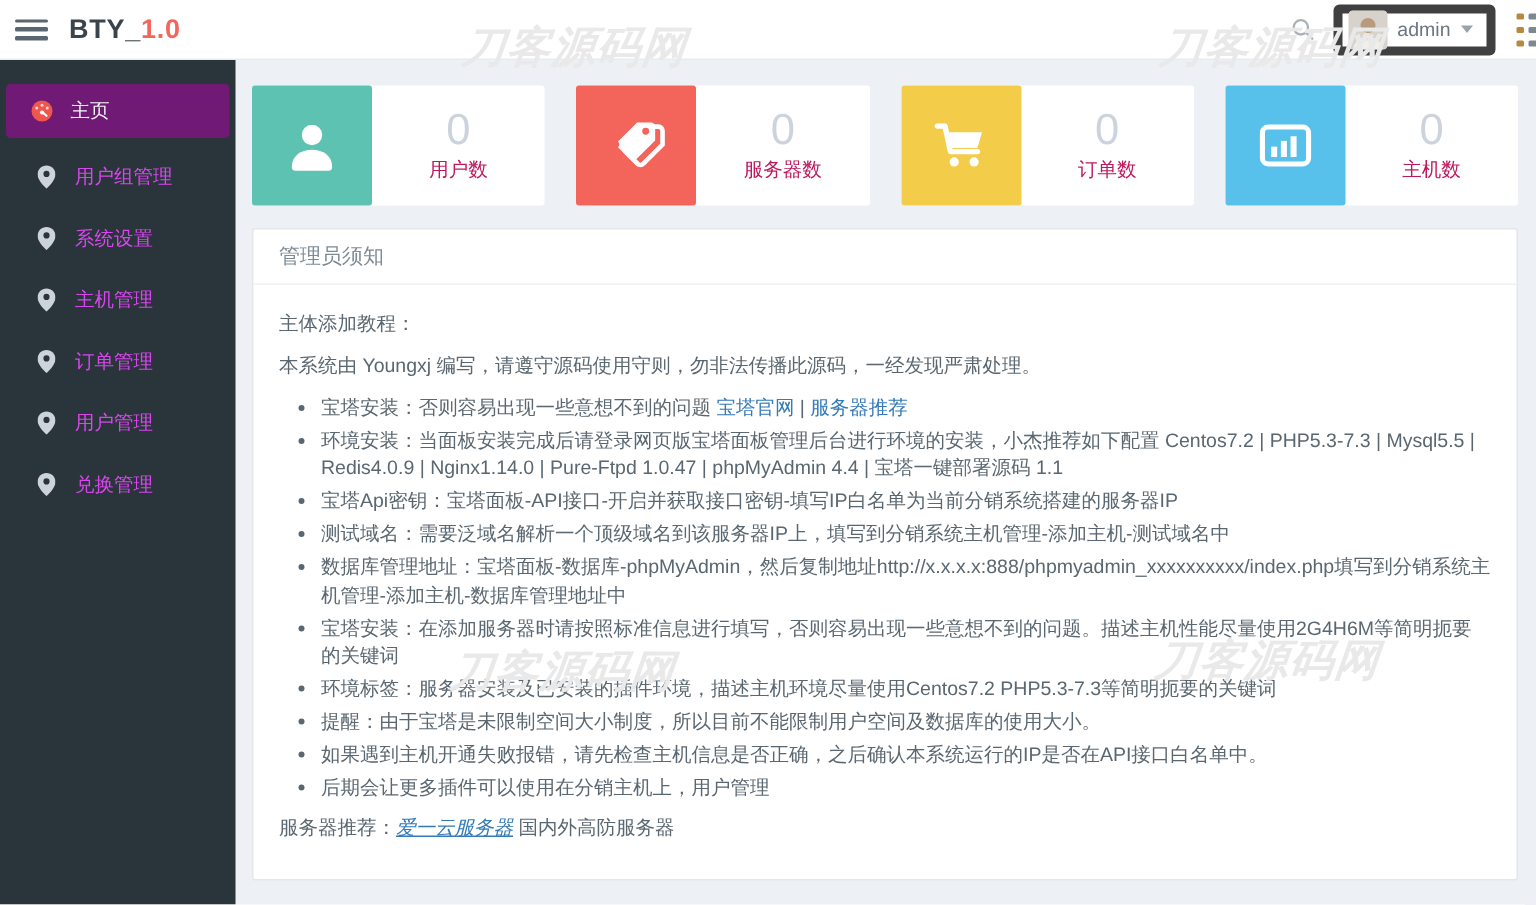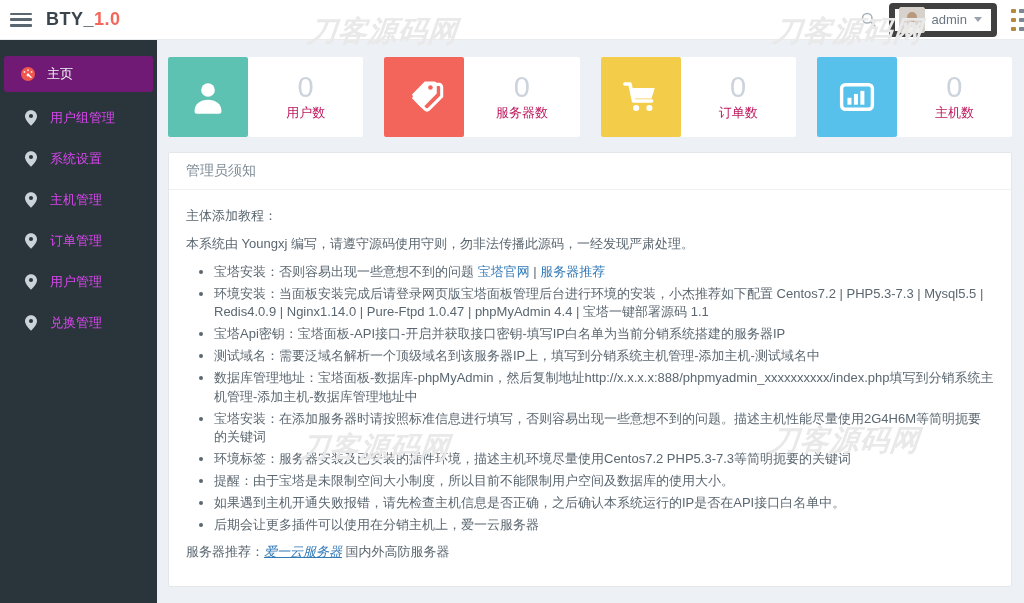--- a/index.html
+++ b/index.html
@@ -263,21 +263,21 @@
       <ul>
         <li><span>宝塔安装：否则容易出现一些意想不到的问题 </span><a class="lnk">宝塔官网</a><span> | </span><a class="lnk">服务器推荐</a></li>
         <li>环境安装：当面板安装完成后请登录网页版宝塔面板管理后台进行环境的安装，小杰推荐如下配置 Centos7.2 | PHP5.3-7.3 | Mysql5.5 | Redis4.0.9 | Nginx1.14.0 | Pure-Ftpd 1.0.47 | phpMyAdmin 4.4 | 宝塔一键部署源码 1.1</li>
         <li>宝塔Api密钥：宝塔面板-API接口-开启并获取接口密钥-填写IP白名单为当前分销系统搭建的服务器IP</li>
         <li>测试域名：需要泛域名解析一个顶级域名到该服务器IP上，填写到分销系统主机管理-添加主机-测试域名中</li>
         <li>数据库管理地址：宝塔面板-数据库-phpMyAdmin，然后复制地址http://x.x.x.x:888/phpmyadmin_xxxxxxxxxx/index.php填写到分销系统主机管理-添加主机-数据库管理地址中</li>
         <li>宝塔安装：在添加服务器时请按照标准信息进行填写，否则容易出现一些意想不到的问题。描述主机性能尽量使用2G4H6M等简明扼要的关键词</li>
         <li>环境标签：服务器安装及已安装的插件环境，描述主机环境尽量使用Centos7.2 PHP5.3-7.3等简明扼要的关键词</li>
         <li>提醒：由于宝塔是未限制空间大小制度，所以目前不能限制用户空间及数据库的使用大小。</li>
         <li>如果遇到主机开通失败报错，请先检查主机信息是否正确，之后确认本系统运行的IP是否在API接口白名单中。</li>
-        <li>后期会让更多插件可以使用在分销主机上，爱一云服务器</li>
+        <li>后期会让更多插件可以使用在分销主机上，用户管理</li>
       </ul>
       <p class="foot-line"><span>服务器推荐：</span><a class="lnk u">爱一云服务器</a><span> 国内外高防服务器</span></p>
     </div>
   </div>
 </div>
 
 <div class="wm wm1">刀客源码网</div>
 <div class="wm wm2">刀客源码网</div>
 <div class="wm wm3">刀客源码网</div>
 <div class="wm wm4">刀客源码网</div>

